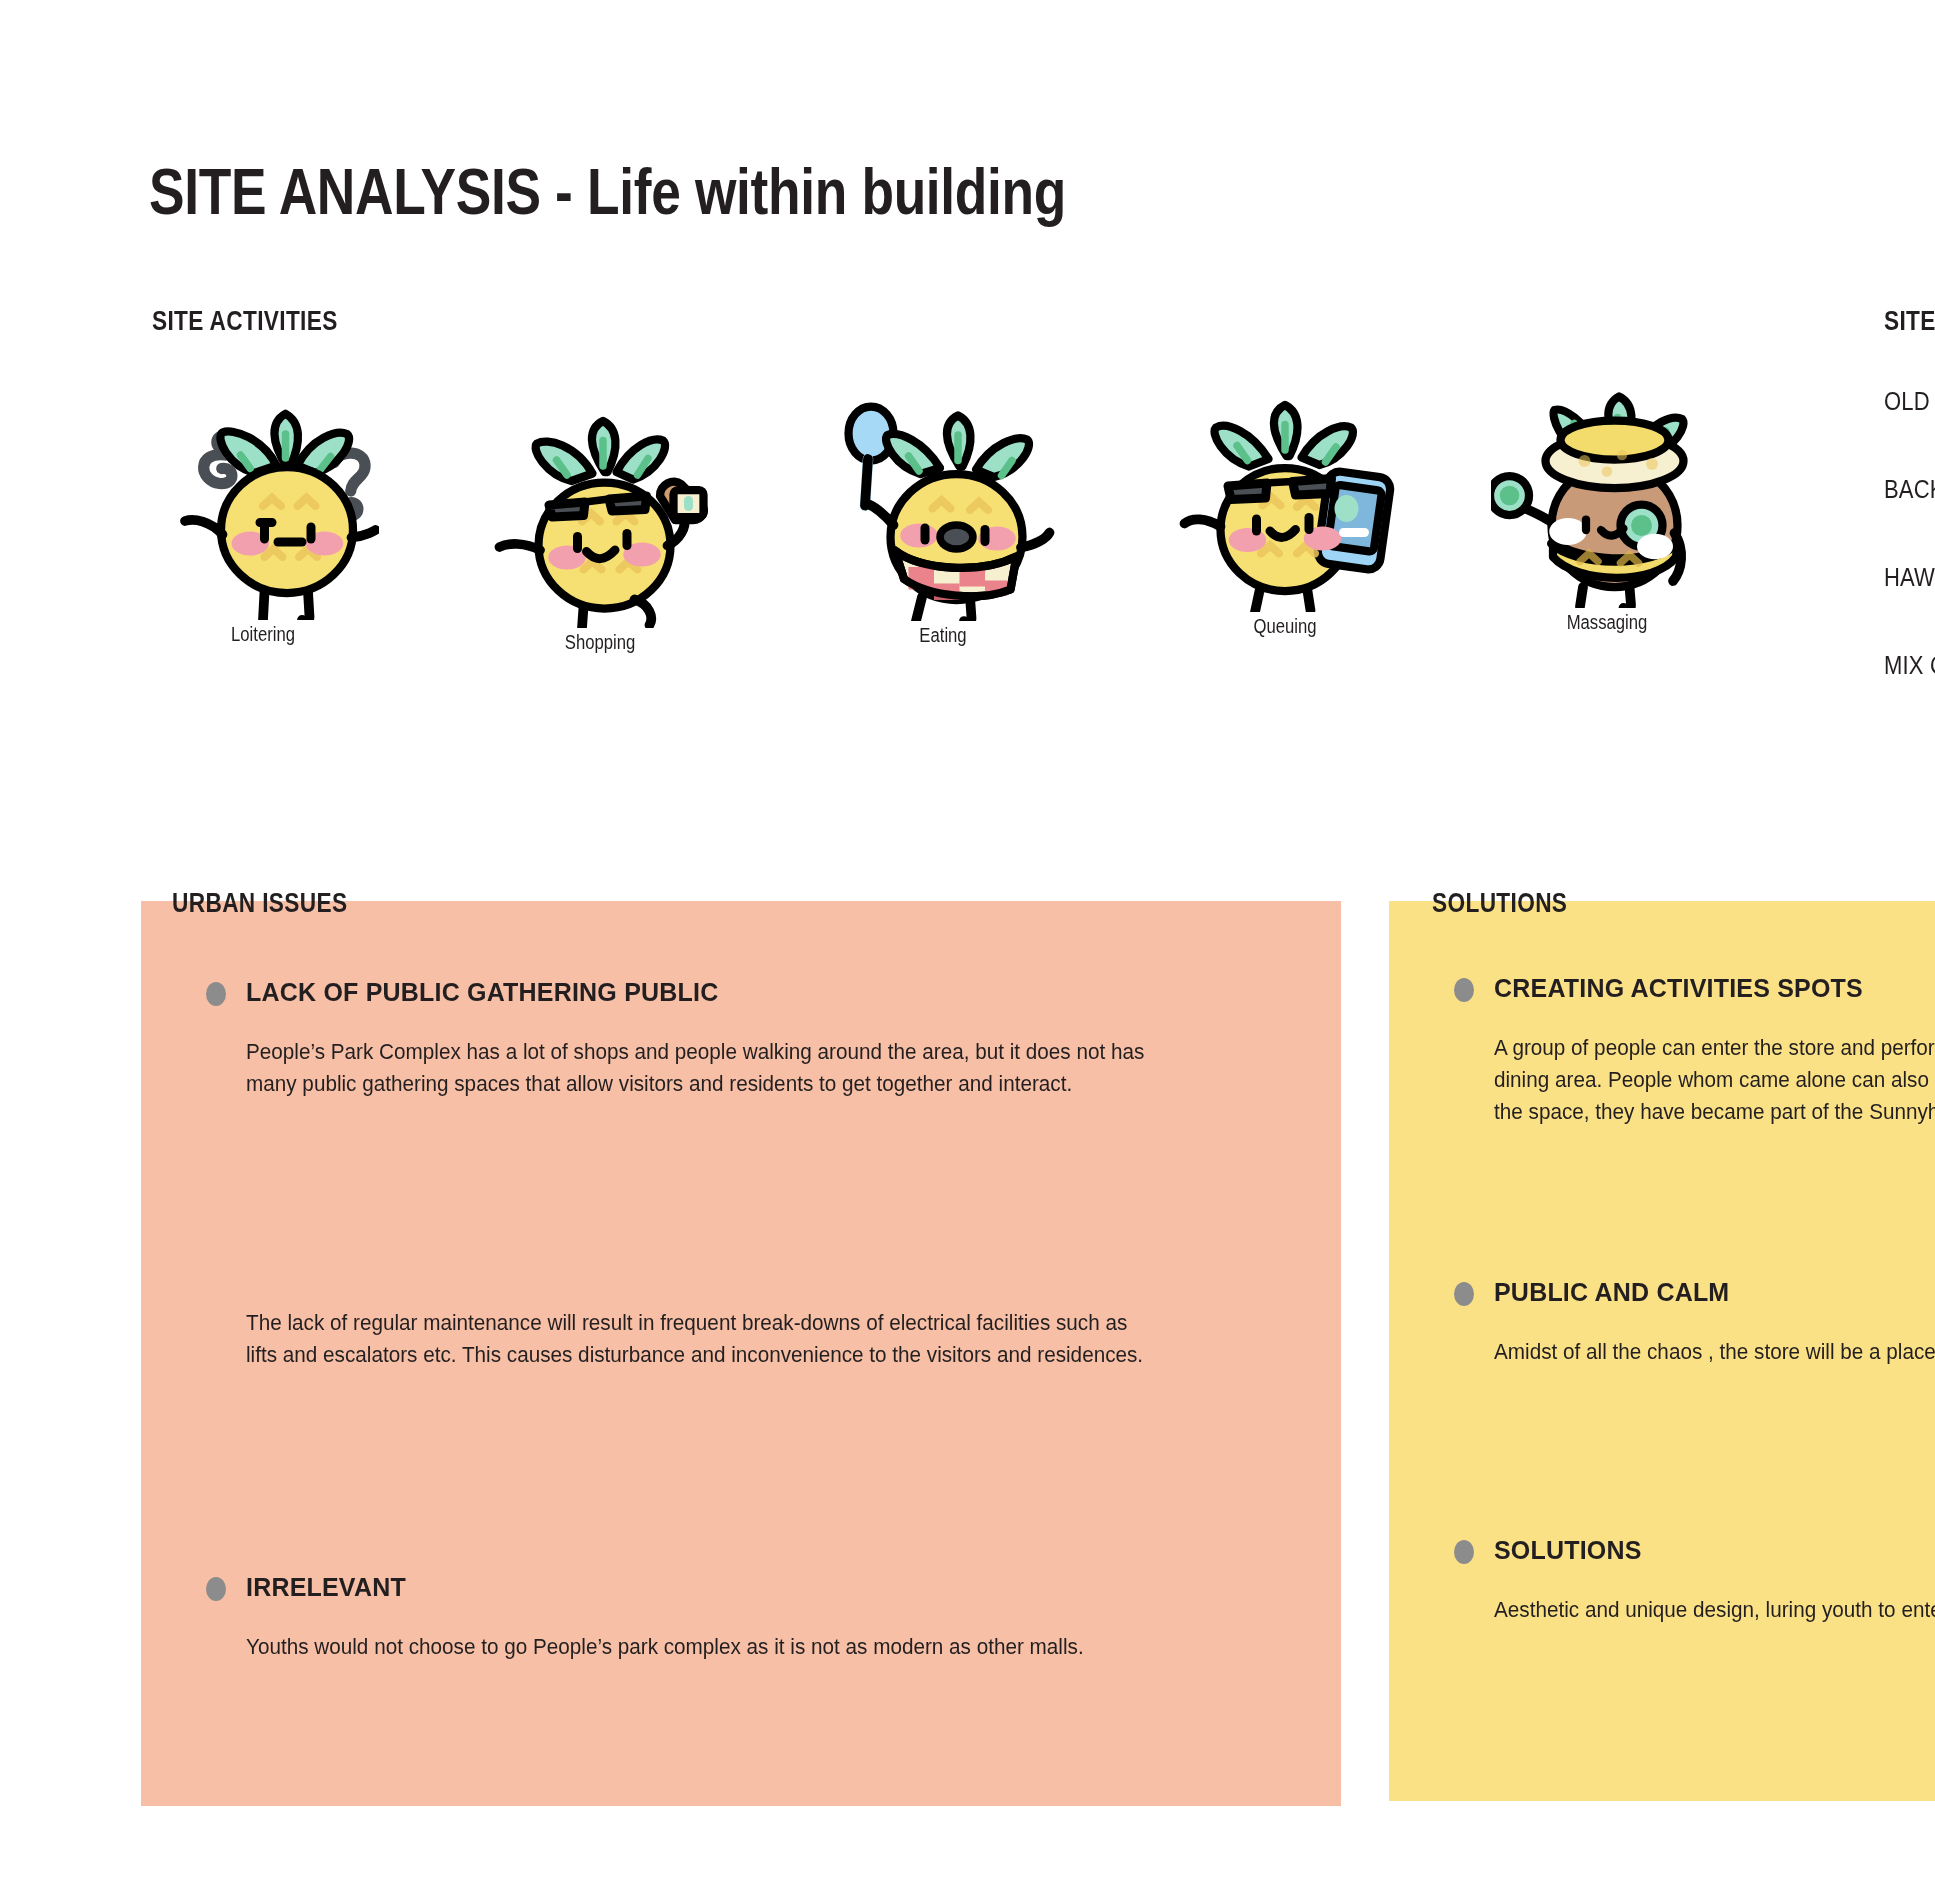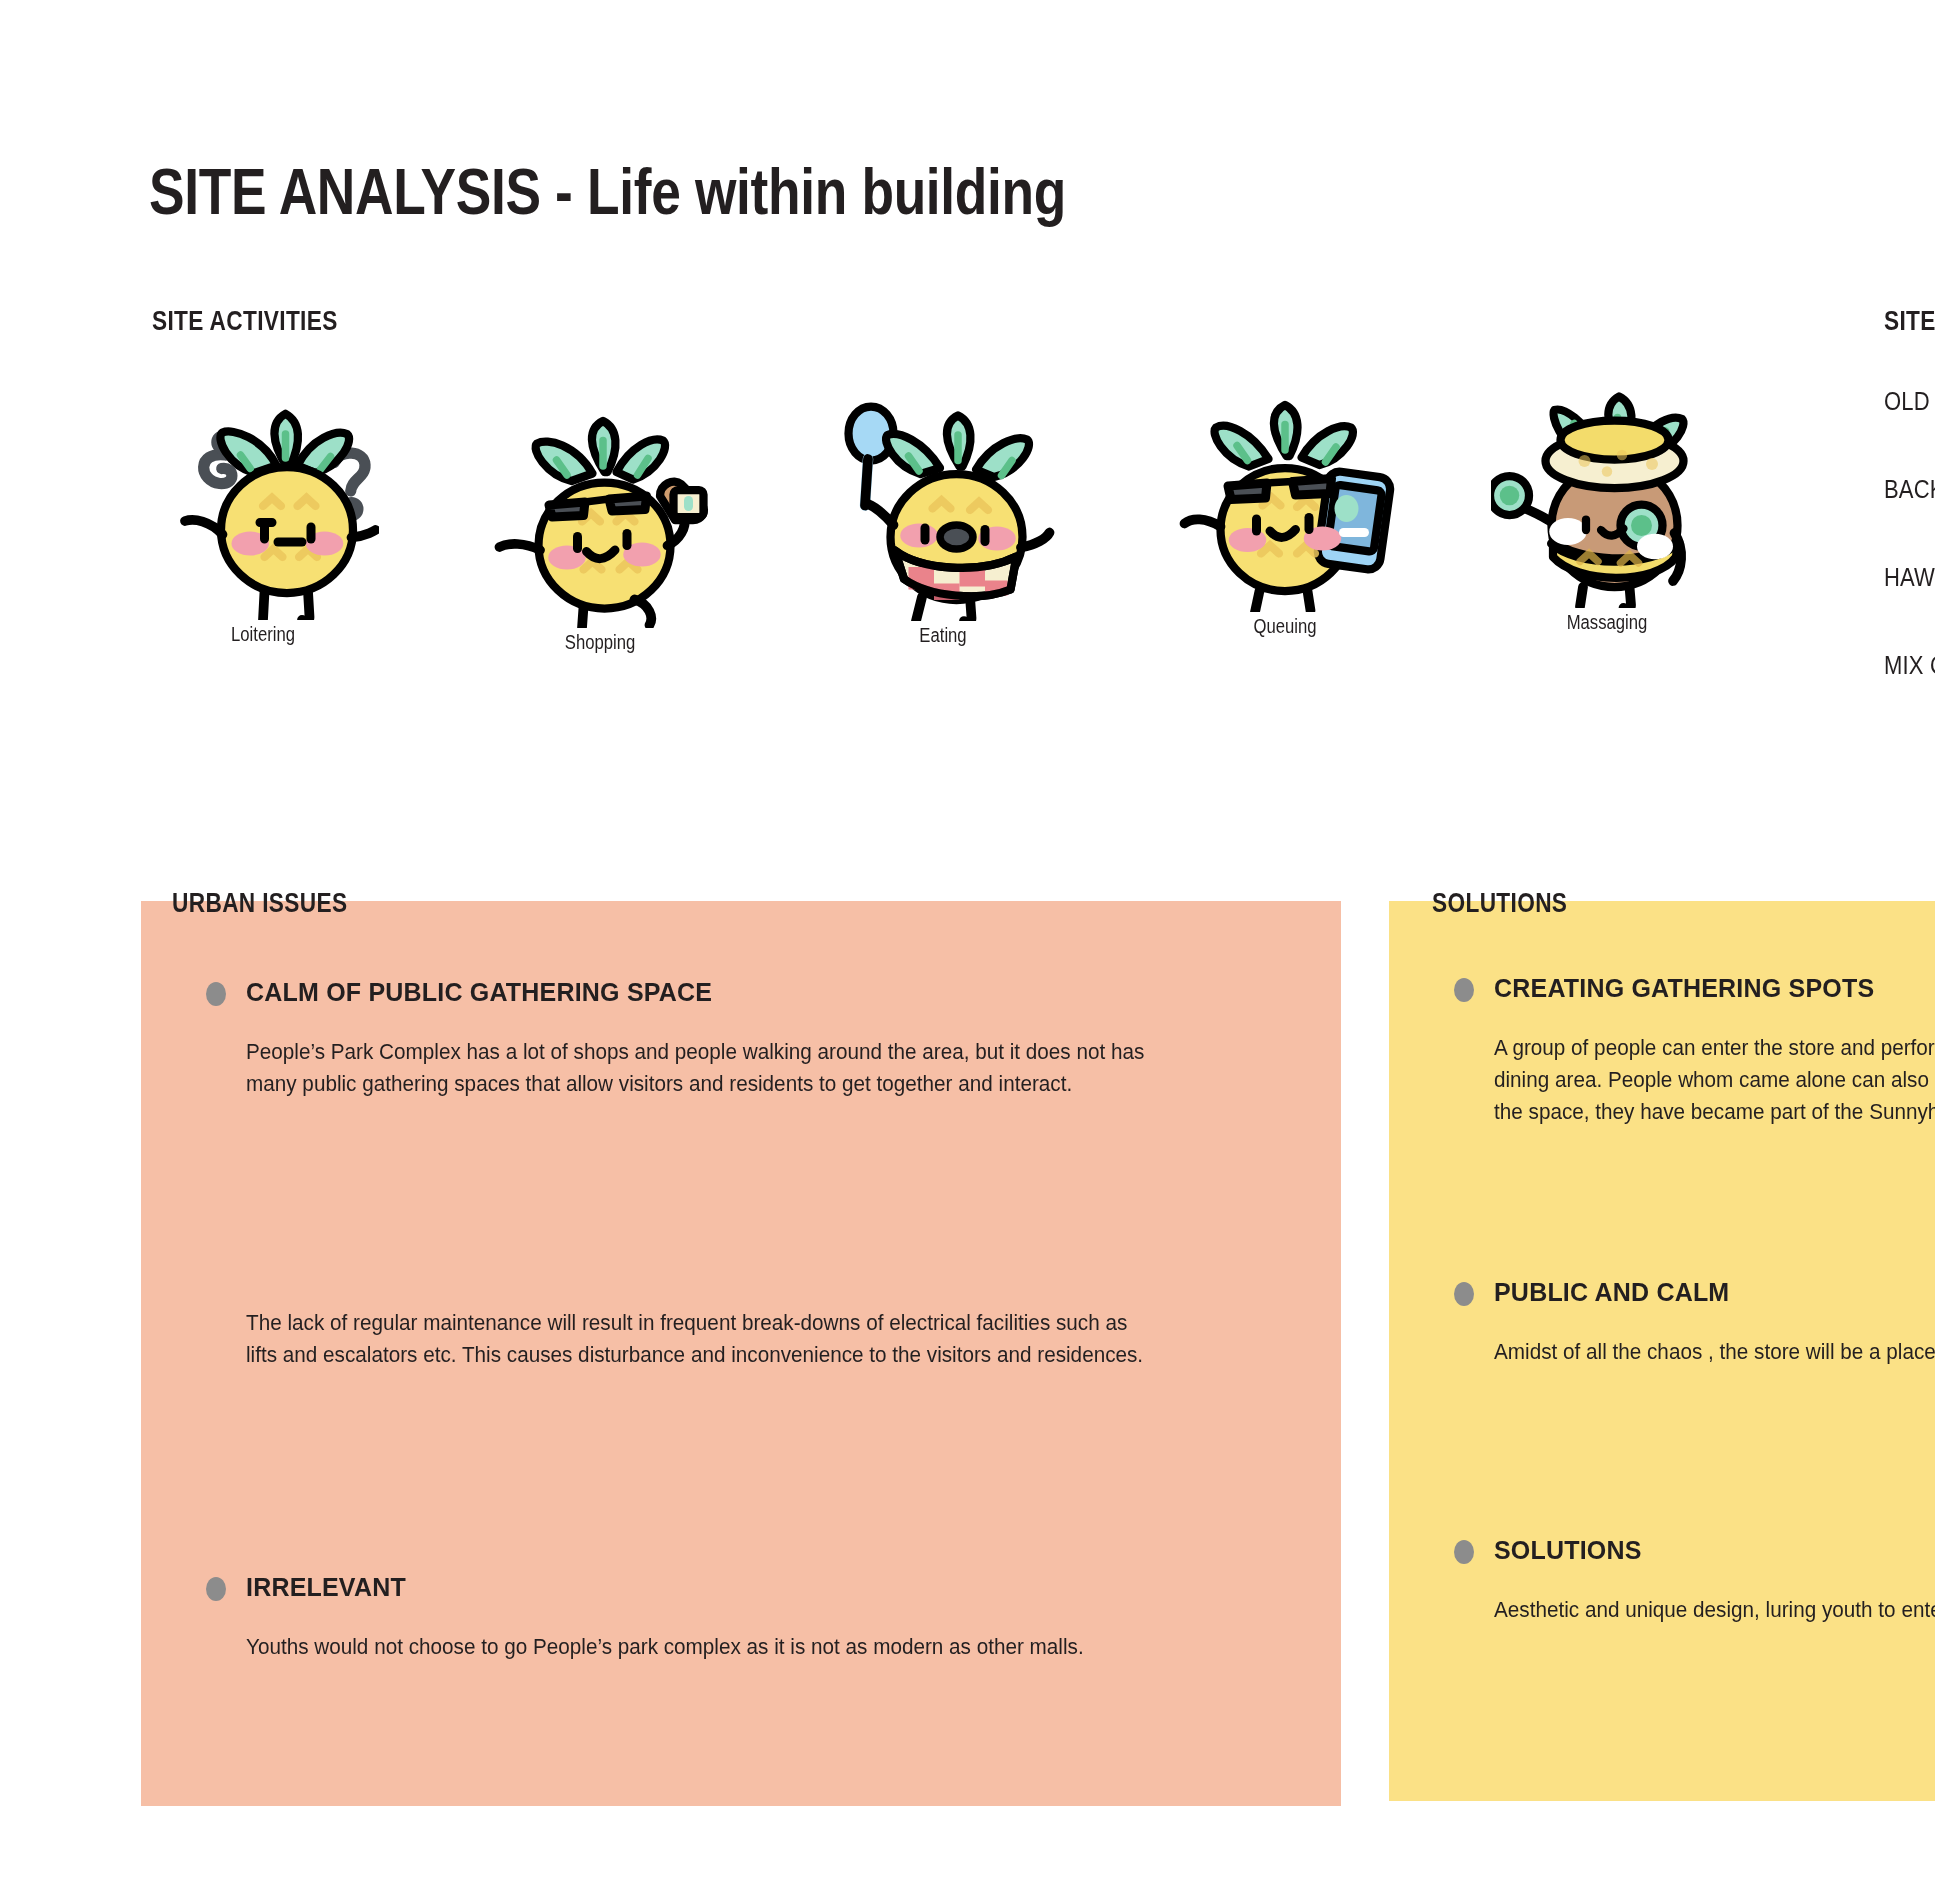--- a/index.html
+++ b/index.html
@@ -310,21 +310,21 @@
       </div>
       <div class="act-label">Massaging</div>
     </div>
   </div>
 
   <div class="panel" id="panel-urban">
     <div class="panel-body">
       <div class="block" id="u0">
         <div class="block-head">
           <span class="bullet"></span>
-          <span class="block-title">CALM OF PUBLIC GATHERING SPACE</span>
+          <span class="block-title">LACK OF PUBLIC GATHERING PUBLIC</span>
         </div>
         <div class="block-text">People’s Park Complex has a lot of shops and people walking around the area, but it does not has many public gathering spaces that allow visitors and residents to get together and interact.</div>
       </div>
       <div class="block" id="u1">
         <div class="block-text">The lack of regular maintenance will result in frequent break-downs of electrical facilities such as lifts and escalators etc. This causes disturbance and inconvenience to the visitors and residences.</div>
       </div>
       <div class="block" id="u2">
         <div class="block-head">
           <span class="bullet"></span>
           <span class="block-title">IRRELEVANT</span>
@@ -333,21 +333,21 @@
       </div>
     </div>
   </div>
   <div class="sec-head" id="h-urban">URBAN ISSUES</div>
 
   <div class="panel" id="panel-solutions">
     <div class="panel-body">
       <div class="block" id="s0">
         <div class="block-head">
           <span class="bullet"></span>
-          <span class="block-title">CREATING GATHERING SPOTS</span>
+          <span class="block-title">CREATING ACTIVITIES SPOTS</span>
         </div>
         <div class="block-text">A group of people can enter the store and perform activites together. At the end they gather at the dining area. People whom came alone can also interact with the other customers as after they enter the space, they have became part of the Sunnyhills family</div>
       </div>
       <div class="block" id="s1">
         <div class="block-head">
           <span class="bullet"></span>
           <span class="block-title">PUBLIC AND CALM</span>
         </div>
         <div class="block-text">Amidst of all the chaos , the store will be a place where customers can relax.</div>
       </div>

